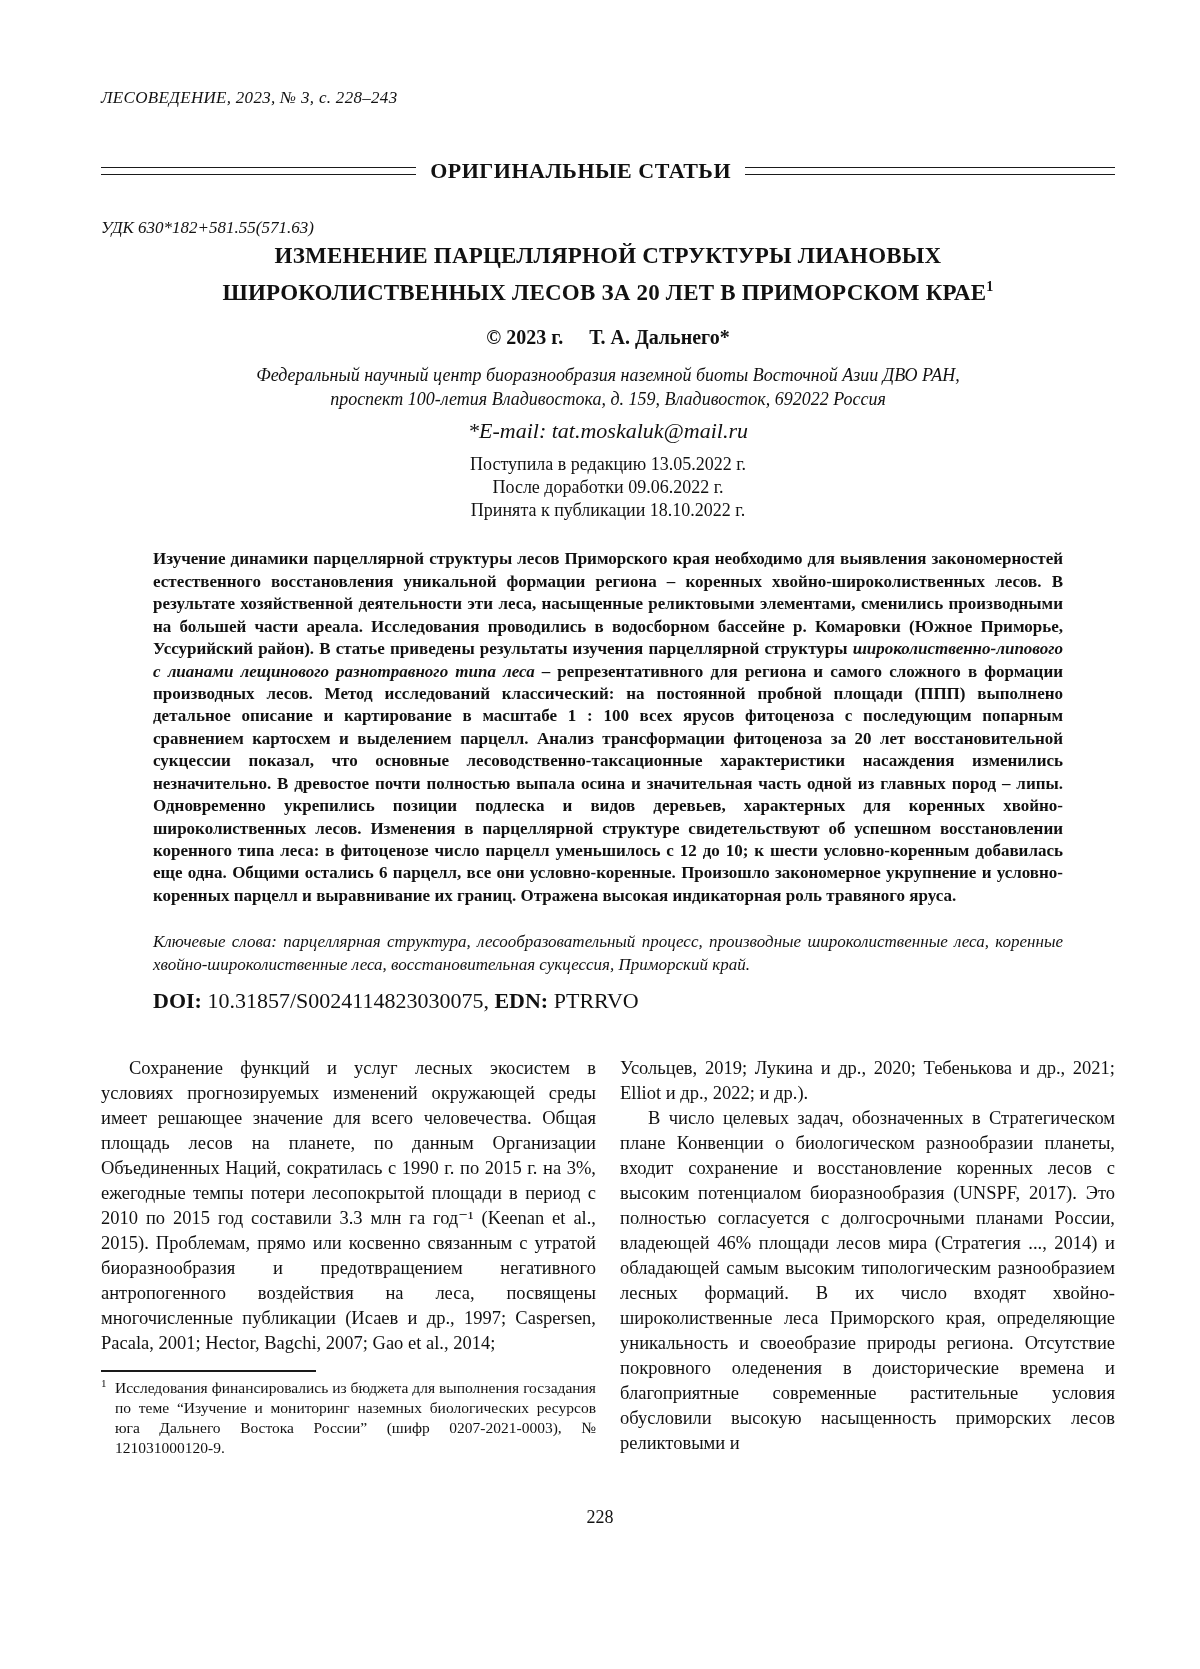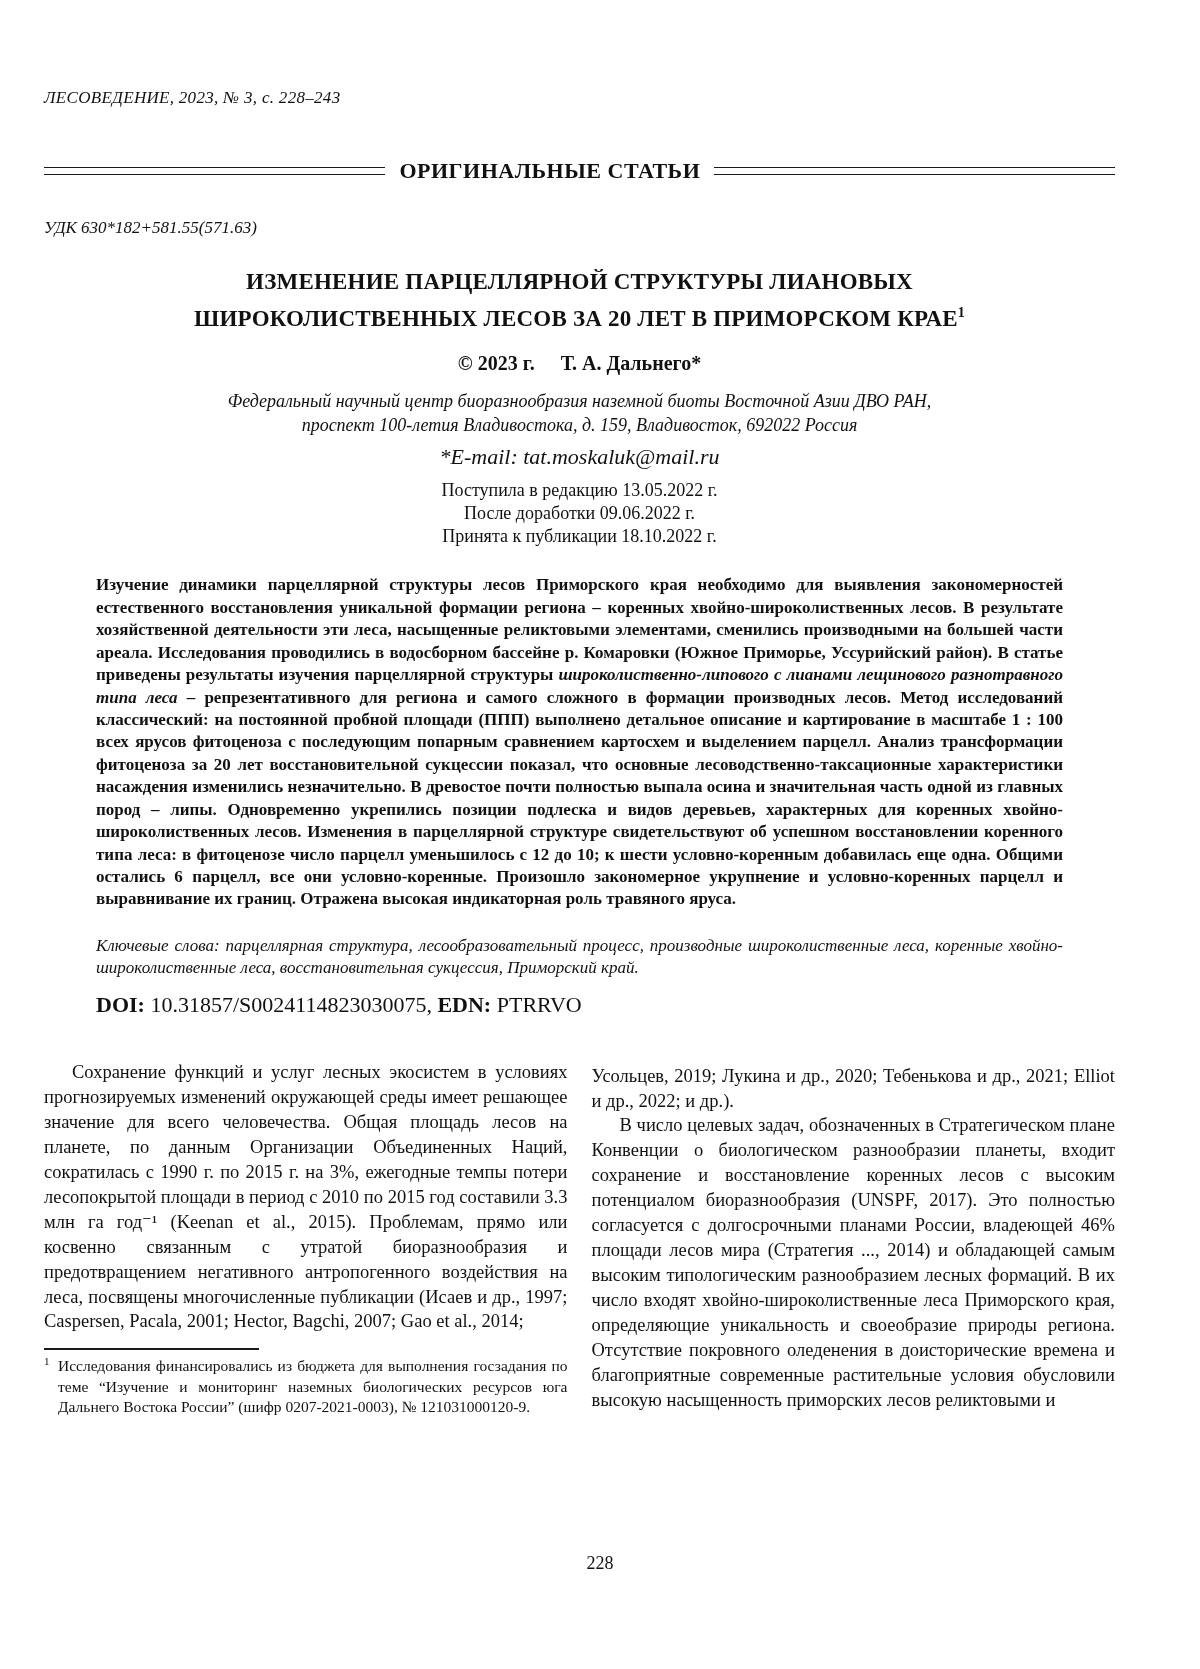--- a/index.html
+++ b/index.html
@@ -5,21 +5,21 @@
   html, body { margin: 0; padding: 0; background: #ffffff; }
   .page {
     position: relative;
     width: 1200px;
     height: 1669px;
     margin: 0 auto;
     background: #ffffff;
     color: #111111;
     font-family: "Liberation Serif", "DejaVu Serif", serif;
     box-sizing: border-box;
-    padding: 88px 85px 0 44px;
+    padding: 88px 85px 0 101px;
     overflow: hidden;
   }
   .journal-line {
     font-style: italic;
     font-size: 17px;
     letter-spacing: 0.3px;
   }
   .banner {
     display: flex;
     align-items: center;
@@ -42,21 +42,20 @@
   .udc {
     font-style: italic;
     font-size: 17px;
     margin-top: 34px;
   }
   .title {
     text-align: center;
     font-weight: bold;
     font-size: 23px;
     line-height: 1.6;
-    margin-top: 26px;
     letter-spacing: 0.2px;
   }
   .title sup { font-size: 14px; }
   .author-line {
     text-align: center;
     font-weight: bold;
     font-size: 20px;
     margin-top: 14px;
   }
   .author-line .copyright { margin-right: 26px; }
@@ -96,21 +95,20 @@
   }
   .doi-line {
     margin: 12px 52px 0 52px;
     font-size: 22px;
   }
   .doi-line .bold { font-weight: bold; }
   .columns {
     display: flex;
     gap: 24px;
     margin-top: 42px;
-    align-items: center;
   }
   .col { flex: 1; font-size: 18.5px; line-height: 1.35; text-align: justify; }
   .col p { margin: 0; }
   .col p.indent { text-indent: 28px; }
   .col p + p { margin-top: 0; }
   .footnote-rule {
     width: 215px;
     border: none;
     border-top: 2px solid #1a1a1a;
     margin: 14px 0 6px 0;
@@ -125,21 +123,21 @@
   .footnote sup {
     position: absolute;
     left: 0;
     top: -2px;
     font-size: 11px;
   }
   .page-number {
     position: absolute;
     left: 0;
     width: 100%;
-    top: 1553px;
+    top: 1507px;
     text-align: center;
     font-size: 18px;
   }
 </style>
 </head>
 <body>
 
 <div class="page">
 
   <div class="journal-line">ЛЕСОВЕДЕНИЕ, 2023, № 3, с. 228–243</div>

